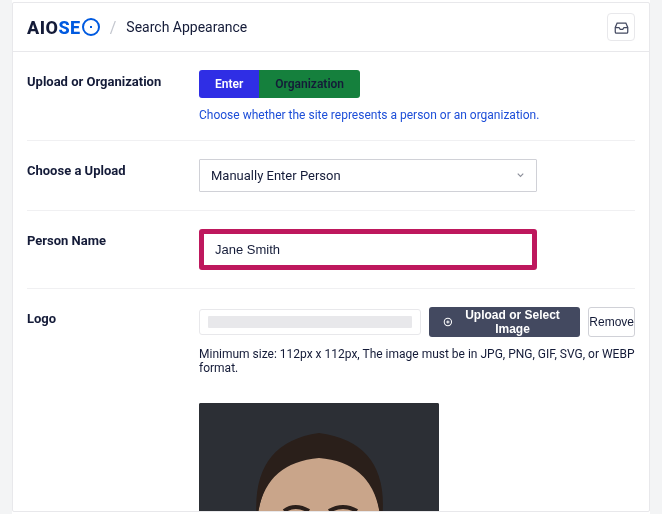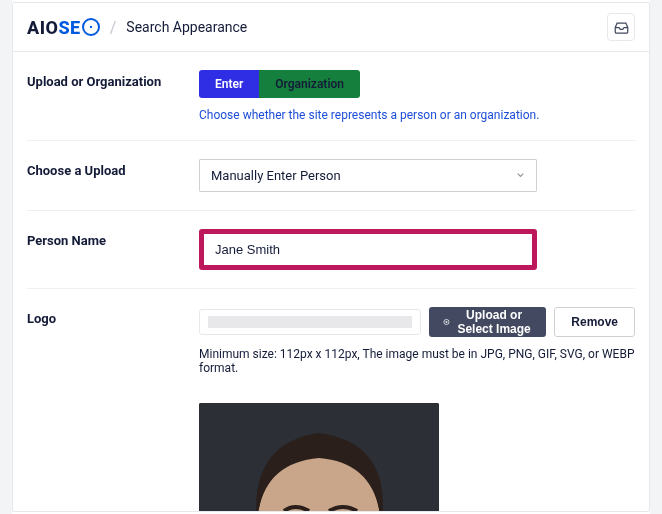--- a/index.html
+++ b/index.html
@@ -26,21 +26,21 @@
 .toggle-opt.active { background: #2f2ee5; color: #fff; }
 .toggle-opt.inactive { background: #15803d; color: #141b38; }
 .help { font-size: 12px; color: #1d4ed8; }
 .select { width: 338px; border: 1px solid #d0d1d7; border-radius: 1px; padding: 8px 30px 8px 11px; font-size: 13px; color: #141b38; background: #fff; position: relative; cursor: pointer; }
 .chev { position: absolute; right: 10px; top: 50%; transform: translateY(-50%); color: #8c8f9a; }
 .text-input { width: 338px; border: 5px solid #be185d; border-radius: 3px; padding: 8px 11px; font-size: 13px; color: #141b38; background: #fff; }
 .logo-controls { display: flex; gap: 8px; align-items: center; margin-bottom: 10px; }
 .url-box { flex: 0 0 222px; border: 1px solid #e8e8eb; border-radius: 3px; padding: 6px 8px; background: #fff; display: flex; align-items: center; }
 .skeleton { height: 12px; background: #e8e8eb; width: 100%; border-radius: 1px; }
 .upload-btn { background: #434960; color: #fff; border: none; border-radius: 3px; padding: 0 14px; font-size: 12px; font-weight: 600; display: flex; align-items: center; gap: 6px; cursor: pointer; height: 30px; }
-.remove-btn { background: #fff; color: #141b38; border: 1px solid #d0d1d7; border-radius: 3px; padding: 0 16px; font-size: 12px; font-weight: 700; cursor: pointer; height: 30px; }
+.remove-btn { background: #fff; color: #141b38; border: 1px solid #d0d1d7; border-radius: 3px; padding: 0 0; font-size: 12px; font-weight: 400; cursor: pointer; height: 30px; }
 .hint { font-size: 12px; color: #141b38; margin-bottom: 28px; }
 .preview { width: 240px; height: 240px; background: #2a2d33; border-radius: 2px; overflow: hidden; }
 .preview svg { width: 100%; height: 100%; display: block; }
 </style>
 </head>
 <body>
 
 <div class="wrapper">
   <div class="edge"></div>
   <div class="panel">

